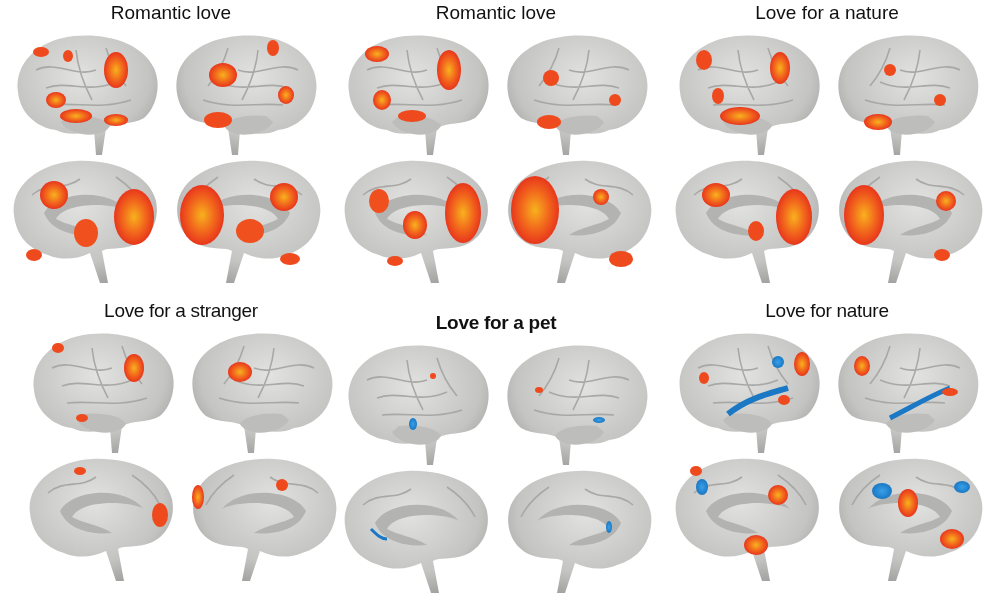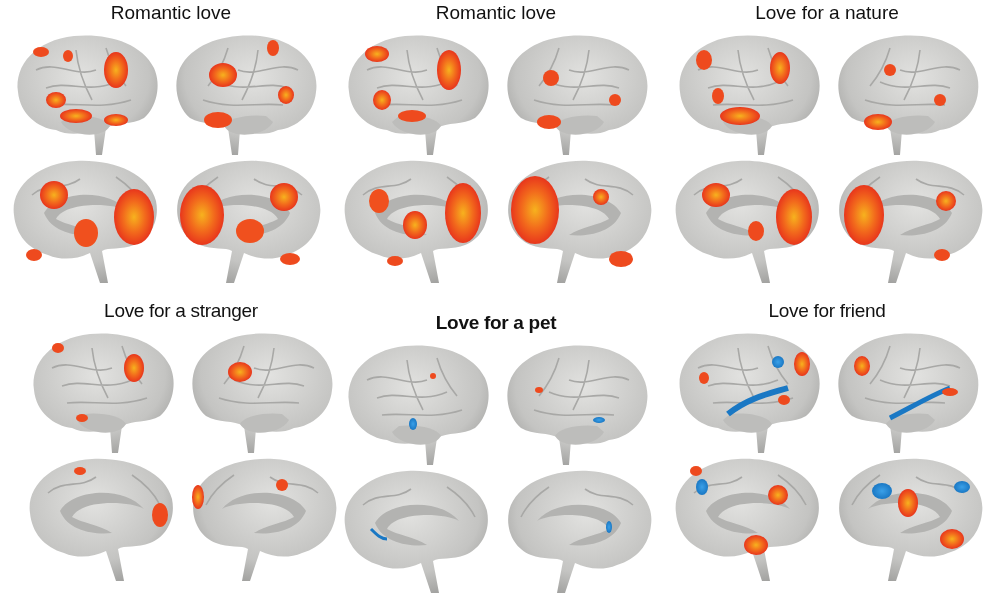--- a/index.html
+++ b/index.html
@@ -215,21 +215,21 @@
   </div>
   <div class="brain" style="left:170px;top:155px;">
     <svg width="160" height="130" viewBox="0 0 160 130" style="transform:scaleX(-1)">
         <use href="#med-shape"></use>
       <ellipse cx="52" cy="62" rx="3" ry="6" fill="url(#deact)"></ellipse>
       </svg>
   </div>
 </div>
 
 <div class="panel bottom" style="left:662px;top:298px;">
-  <div class="panel-title">Love for friend</div>
+  <div class="panel-title">Love for nature</div>
   <div class="brain" style="left:6px;top:30px;">
     <svg width="160" height="130" viewBox="0 0 160 130">
         <use href="#lat-shape"></use>
       <ellipse cx="110" cy="34" rx="6" ry="6" fill="url(#deact)"></ellipse>
         <path d="M60,86 C80,70 100,66 120,60" stroke="#1a78c4" stroke-width="6" fill="none"></path>
       <ellipse cx="134" cy="36" rx="8" ry="12" fill="url(#act)"></ellipse>
         <ellipse cx="36" cy="50" rx="5" ry="6" fill="#ee4a1e"></ellipse>
       <ellipse cx="116" cy="72" rx="6" ry="5" fill="#ee4a1e"></ellipse>
       </svg>
   </div>

